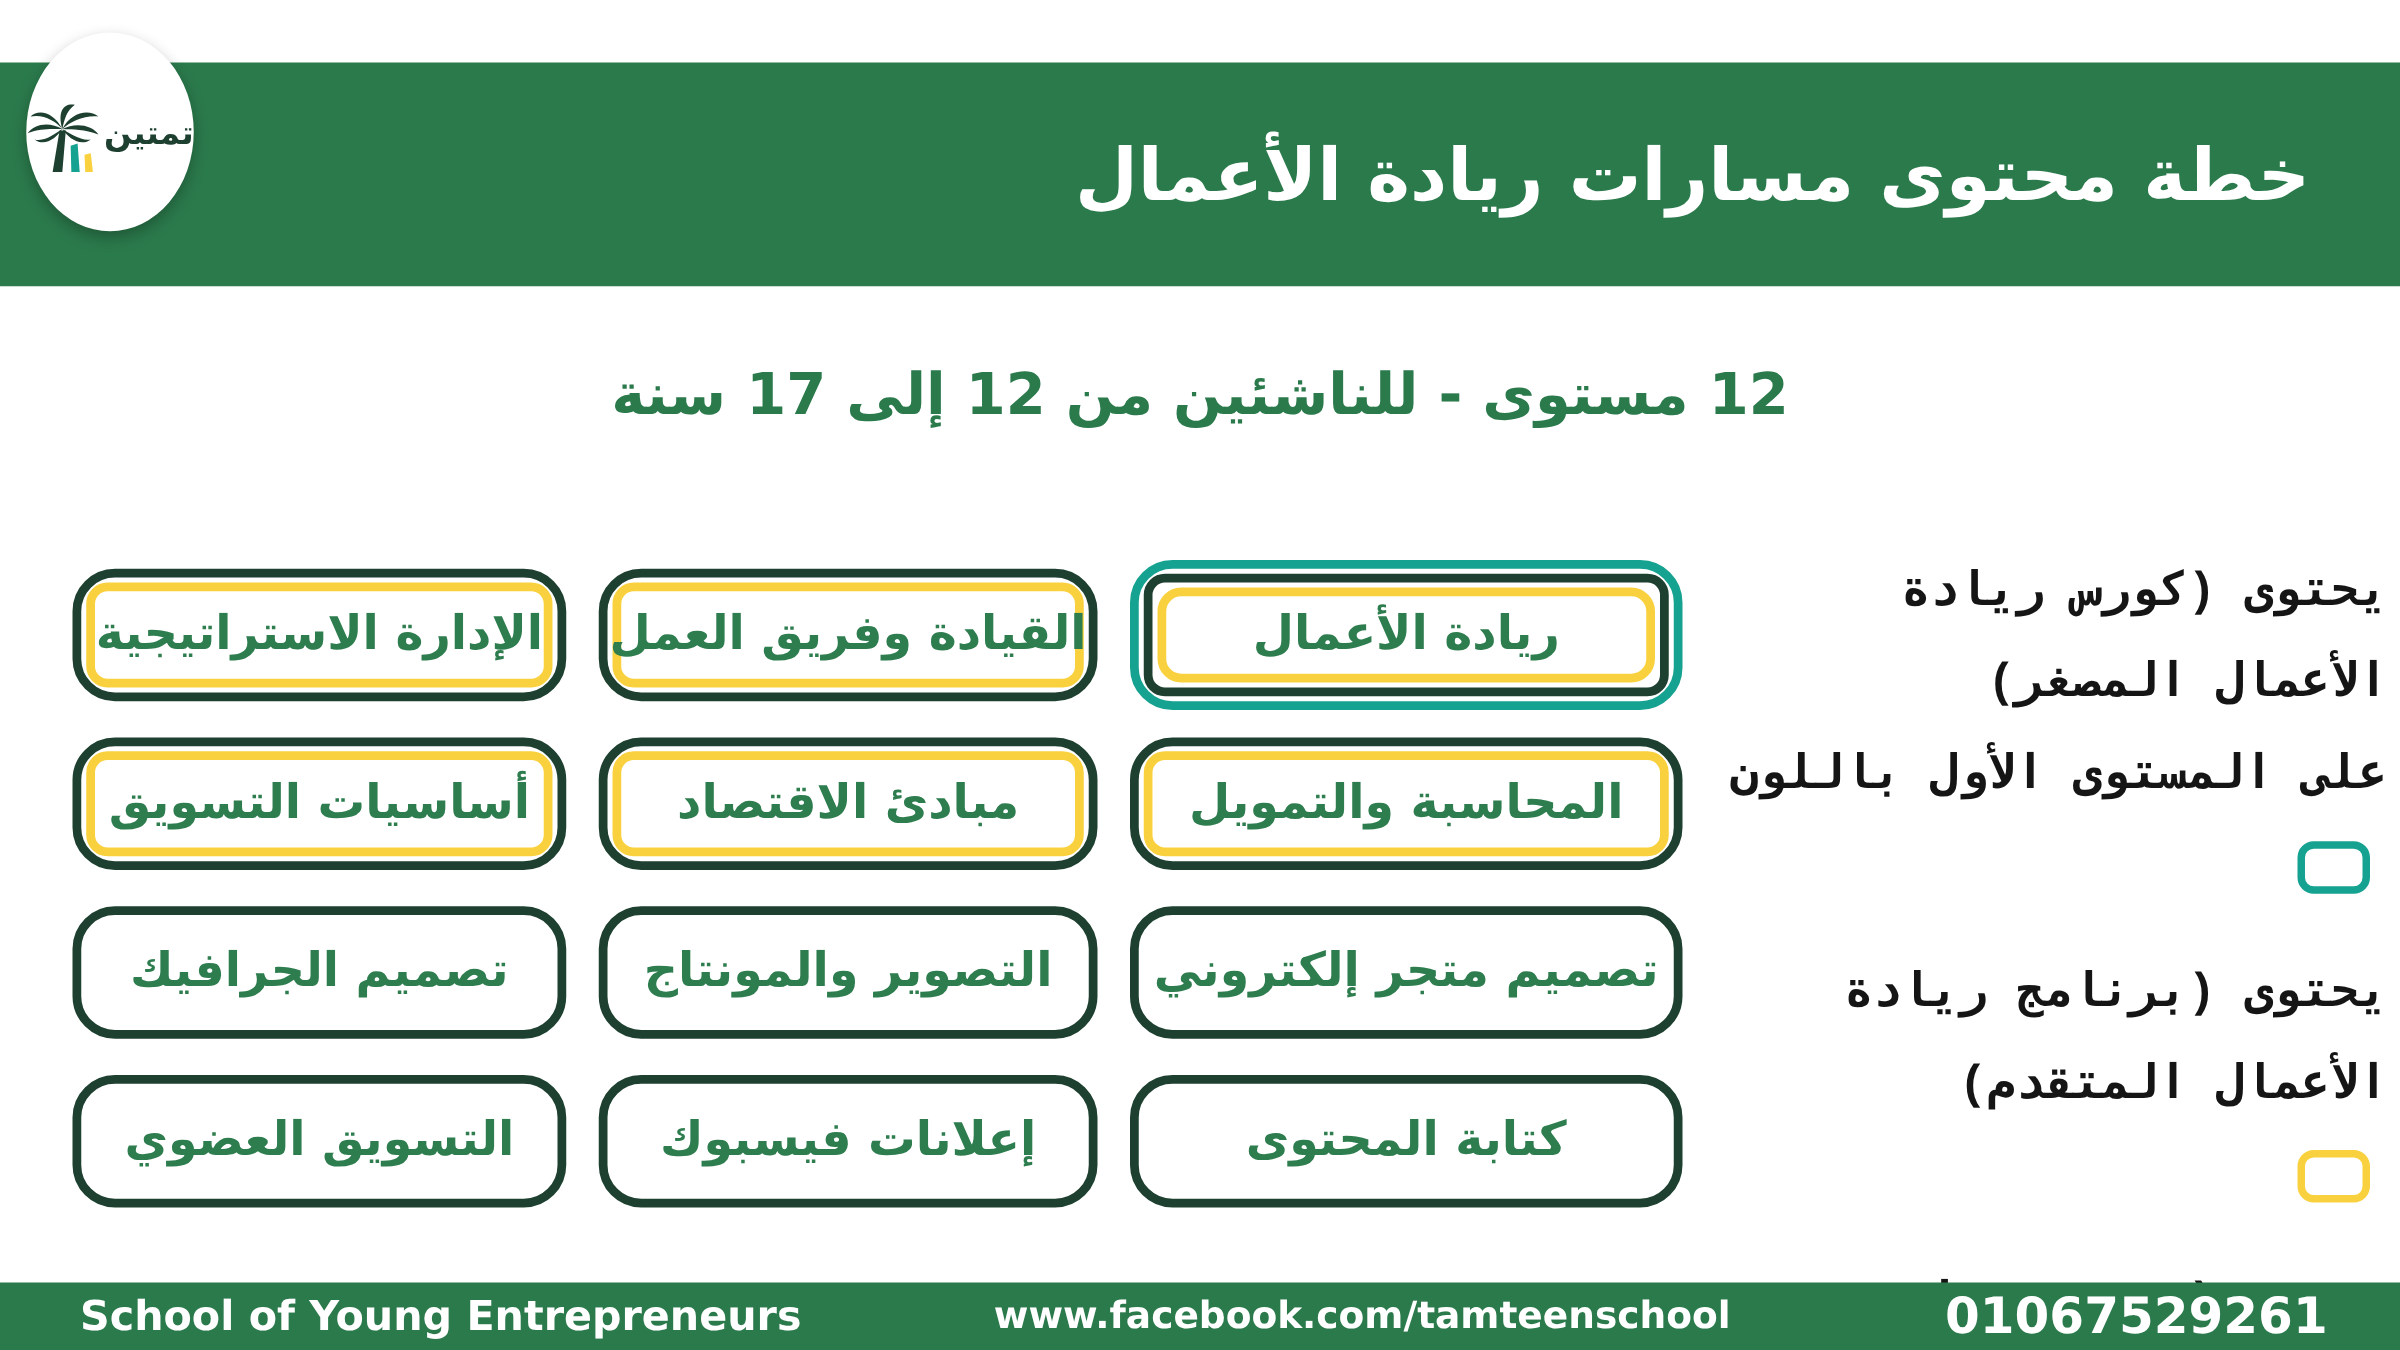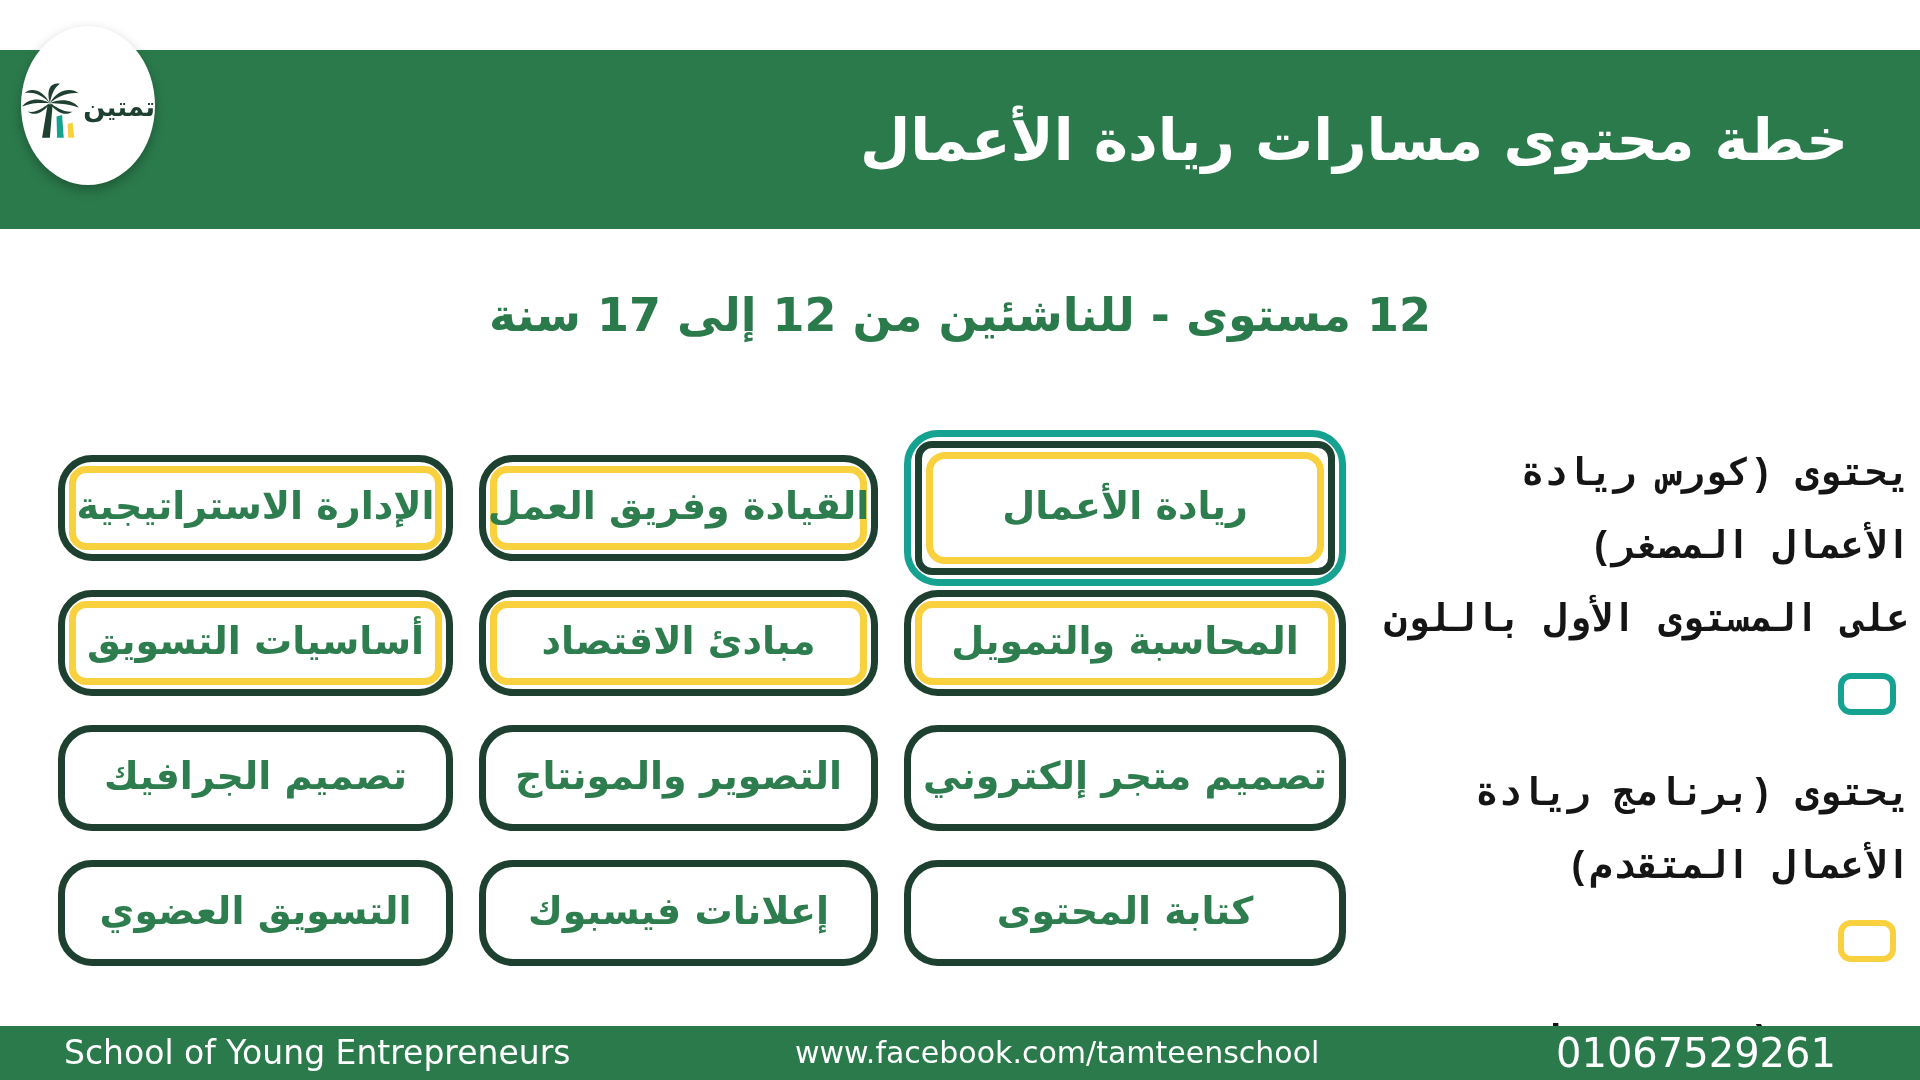--- a/index.html
+++ b/index.html
@@ -31,21 +31,21 @@
     color:var(--green);font-size:46px;font-weight:bold;}
 
   
   .tracks-grid{position:absolute;left:58px;top:440px;width:1288px;direction:rtl;
     display:grid;grid-template-columns:442px 399px 395px;column-gap:26px;
     grid-template-rows:repeat(4,135px);align-items:center;}
   .cell{display:flex;align-items:center;width:100%;}
   .ring{display:flex;align-items:center;justify-content:center;border:7px solid var(--dark);
     width:100%;height:100%;background:transparent;}
   .ring.outer{height:106px;}
-  .ring.outer.h-triple{height:156px;}
+  .ring.outer.h-triple{height:120px;}
   .ring-dark{border-color:var(--dark);}
   .ring-teal{border-color:var(--teal);}
   .ring-yellow{border-color:var(--yellow);}
   .depth0{border-radius:34px;padding:4px;}
   .depth1{border-radius:17px;padding:4px;}
   .depth2{border-radius:19px;}
   .pill-label{color:var(--pill-text);font-size:38px;font-weight:bold;direction:rtl;
     white-space:nowrap;padding-bottom:4px;}
 
   
@@ -53,21 +53,21 @@
   .legend-item{margin-bottom:28px;color:var(--legend-text);font-size:38px;font-weight:bold;
     line-height:73px;font-family:Liberation Mono, monospace;}
   .legend-line2-text{vertical-align:middle;}
   .swatch{display:inline-block;width:58px;height:42px;border:6px solid var(--teal);
     border-radius:13px;vertical-align:middle;margin-inline-start:14px;background:#fff;}
   .swatch-teal{border-color:var(--teal);}
   .swatch-yellow{border-color:var(--yellow);}
 
   
   .footer-bar{position:absolute;left:0;right:0;top:1026px;height:54px;background:var(--green);}
-  .footer-bar > div{position:absolute;top:0;height:54px;line-height:54px;color:#fff;font-weight:normal;}
+  .footer-bar > div{position:absolute;top:0;height:54px;line-height:54px;color:#fff;font-weight:bold;}
   .footer-school{left:64px;font-size:33px;}
   .footer-url{left:795px;font-size:30px;}
   .footer-phone{left:1556px;font-size:40px;}
 </style>
 </head>
 <body>
 
 <div class="stage">
 
   <div class="header-bar">

